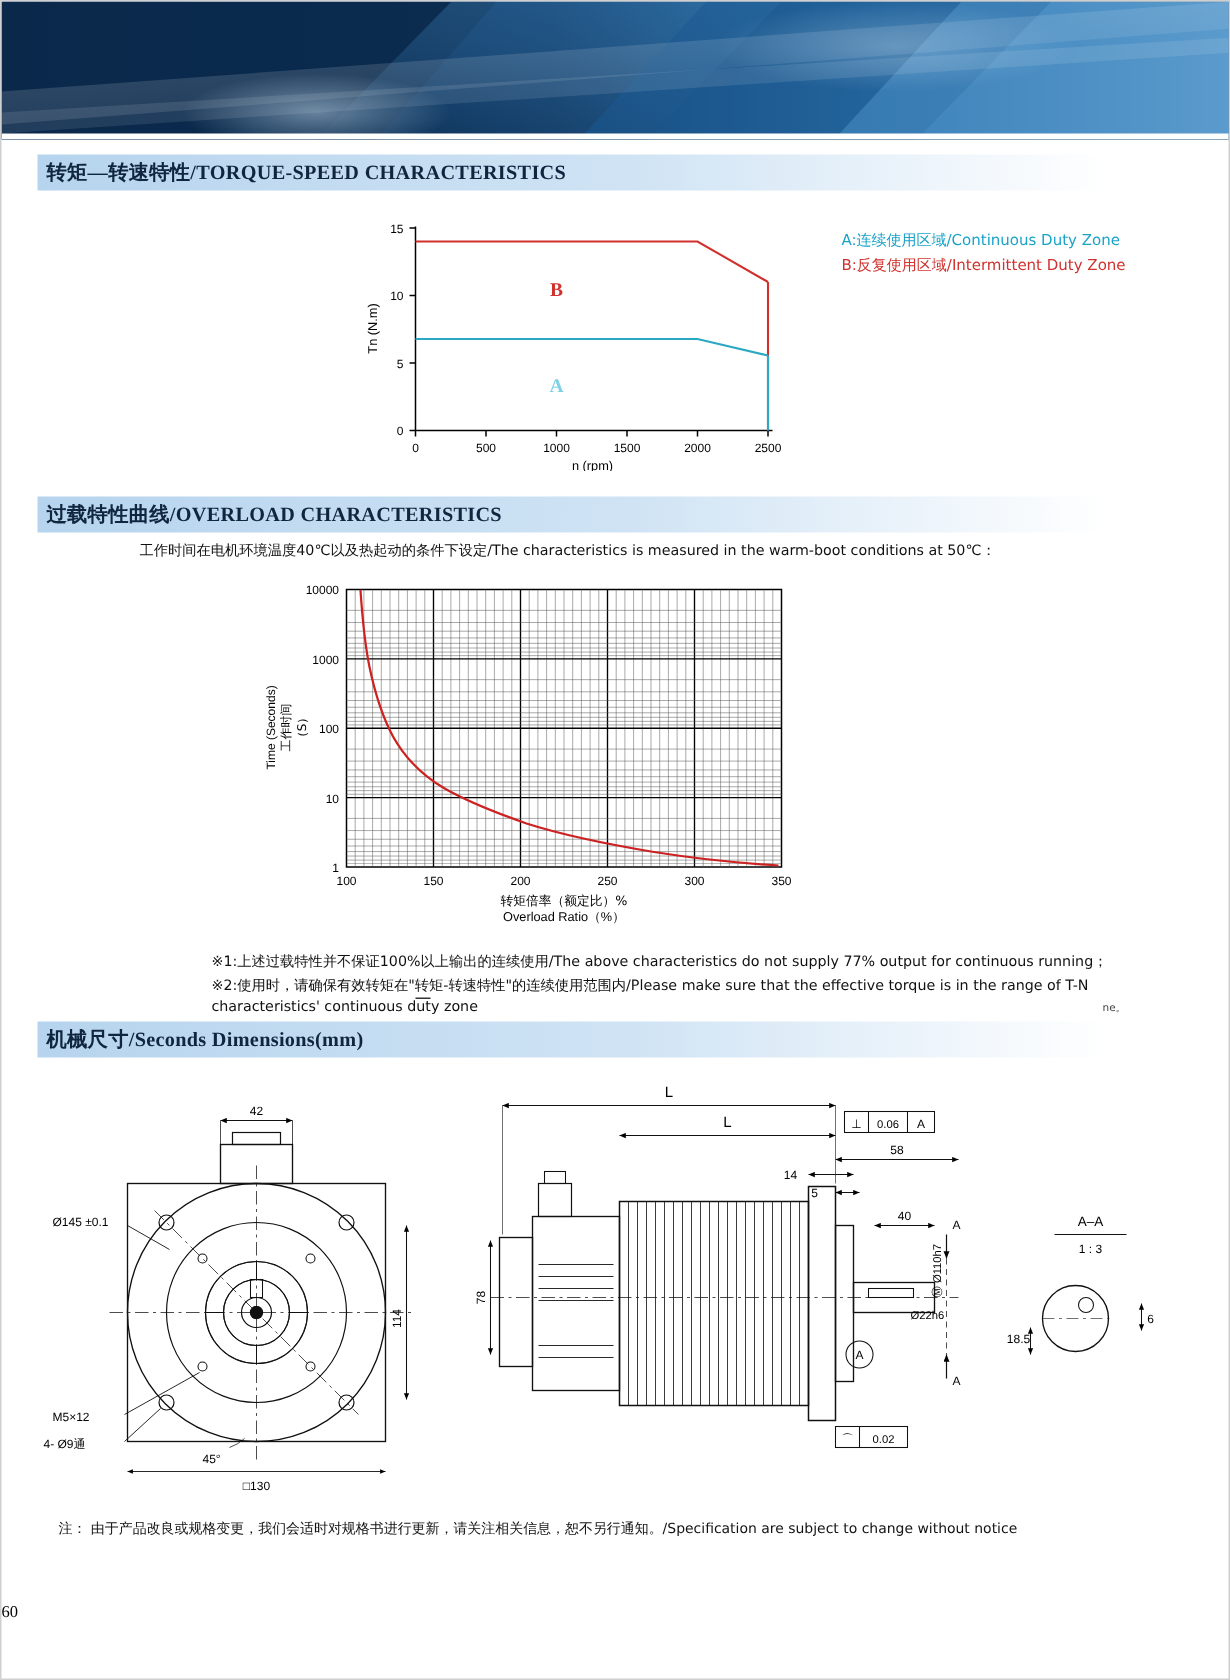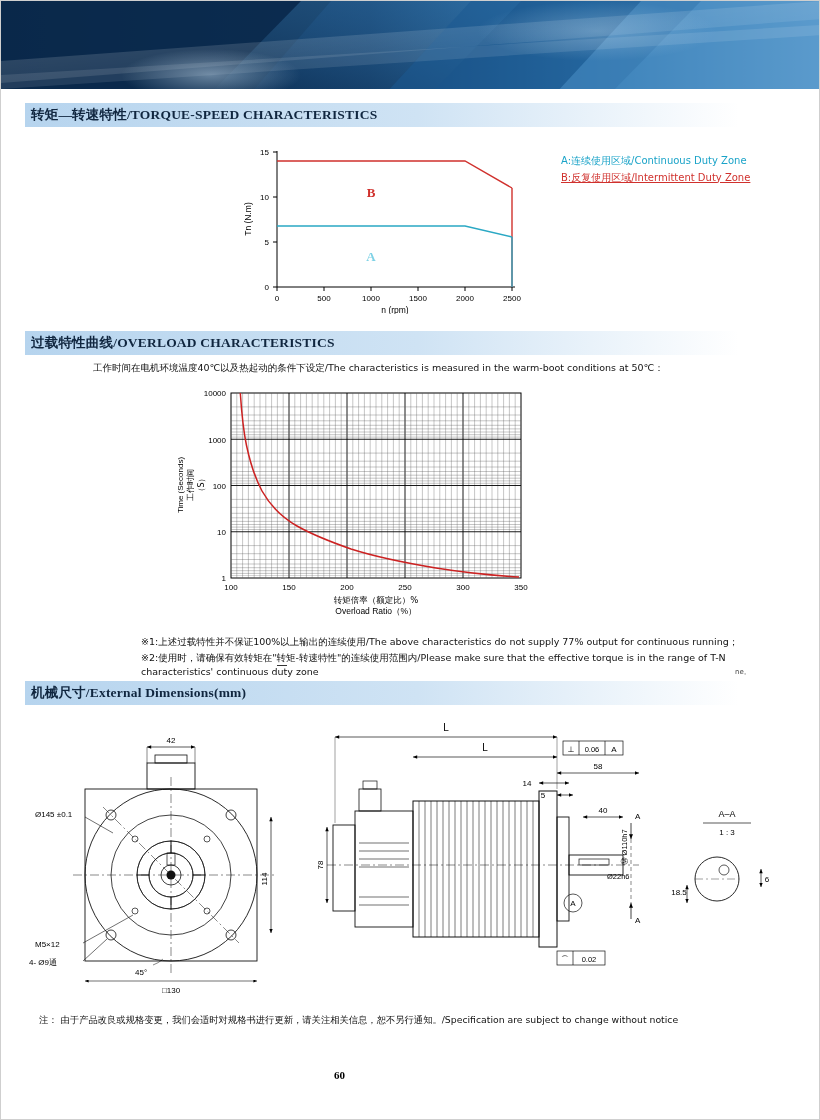--- a/index.html
+++ b/index.html
@@ -32,25 +32,25 @@
   .note{position:absolute;font-size:9.5px;color:#111;line-height:1.45;}
   .note-cn{font-family:"DejaVu Sans", sans-serif;}
 
   
   .chartwrap{position:absolute;}
   .axis-label{font-size:8.5px;fill:#000;font-family:"Liberation Sans",sans-serif;}
   .tick{font-size:8px;fill:#000;font-family:"Liberation Sans",sans-serif;}
 
   .legend{position:absolute;font-size:10px;line-height:1.65;font-family:"DejaVu Sans",sans-serif;}
   .legend .a{color:#1aa3c8;}
-  .legend .b{color:#d0312d;text-decoration:underline;}
+  .legend .b{color:#d0312d;}
 
   .footer-note{position:absolute;left:38px;top:1012px;width:746px;font-size:9.3px;line-height:1.45;color:#111;font-family:"DejaVu Sans",sans-serif;}
   .footer-note .lbl{font-weight:normal;}
-  .pageno{position:absolute;left:0;top:1068px;width:677px;text-align:center;font-size:11px;font-family:"Liberation Serif",serif;font-weight:bold;}
+  .pageno{position:absolute;left:0;top:1068px;width:677px;font-size:11px;font-family:"Liberation Serif",serif;}
 </style>
 </head>
 <body>
 
 <div class="banner">
   <svg width="820" height="92" viewBox="0 0 820 92" xmlns="http://www.w3.org/2000/svg">
     <defs>
       <linearGradient id="bg1" x1="0" y1="0" x2="1" y2="0">
         <stop offset="0" stop-color="#0b2e55"></stop>
         <stop offset="0.45" stop-color="#123e6d"></stop>
@@ -280,21 +280,21 @@
     </g>
   </svg>
 </div>
 
 <div class="note note-cn" style="left:140px;top:634px;width:640px;">※1:上述过载特性并不保证100%以上输出的连续使用/The above characteristics do not supply 77% output for continuous running；</div>
 <div class="note note-cn" style="left:140px;top:650px;width:640px;">※2:使用时，请确保有效转矩在"转矩-转速特性"的连续使用范围内/Please make sure that the effective torque is in the range of T-N characteristics' continuous duty zone</div>
 <div class="note note-cn" style="left:690px;top:666px;width:80px;font-size:7px;color:#444;margin-left:44px;">ne。</div>
 <div style="position:absolute;left:276px;top:664px;width:10px;height:1px;background:#333;"></div>
 
 <div class="secbar" style="top:680px;">
-  <span class="t">机械尺寸/External Dimensions(mm)</span>
+  <span class="t">机械尺寸/Seconds Dimensions(mm)</span>
 </div>
 
 <div class="chartwrap" style="left:26px;top:706px;">
   <svg width="768" height="300" viewBox="0 0 768 300" xmlns="http://www.w3.org/2000/svg" font-family="Liberation Sans, sans-serif" font-size="8">
     <defs>
       <marker id="ar" markerWidth="7" markerHeight="7" refX="6" refY="2.5" orient="auto">
         <path d="M0,0 L6,2.5 L0,5 z" fill="#000"></path>
       </marker>
       <marker id="arS" markerWidth="7" markerHeight="7" refX="0" refY="2.5" orient="auto">
         <path d="M6,0 L0,2.5 L6,5 z" fill="#000"></path>

